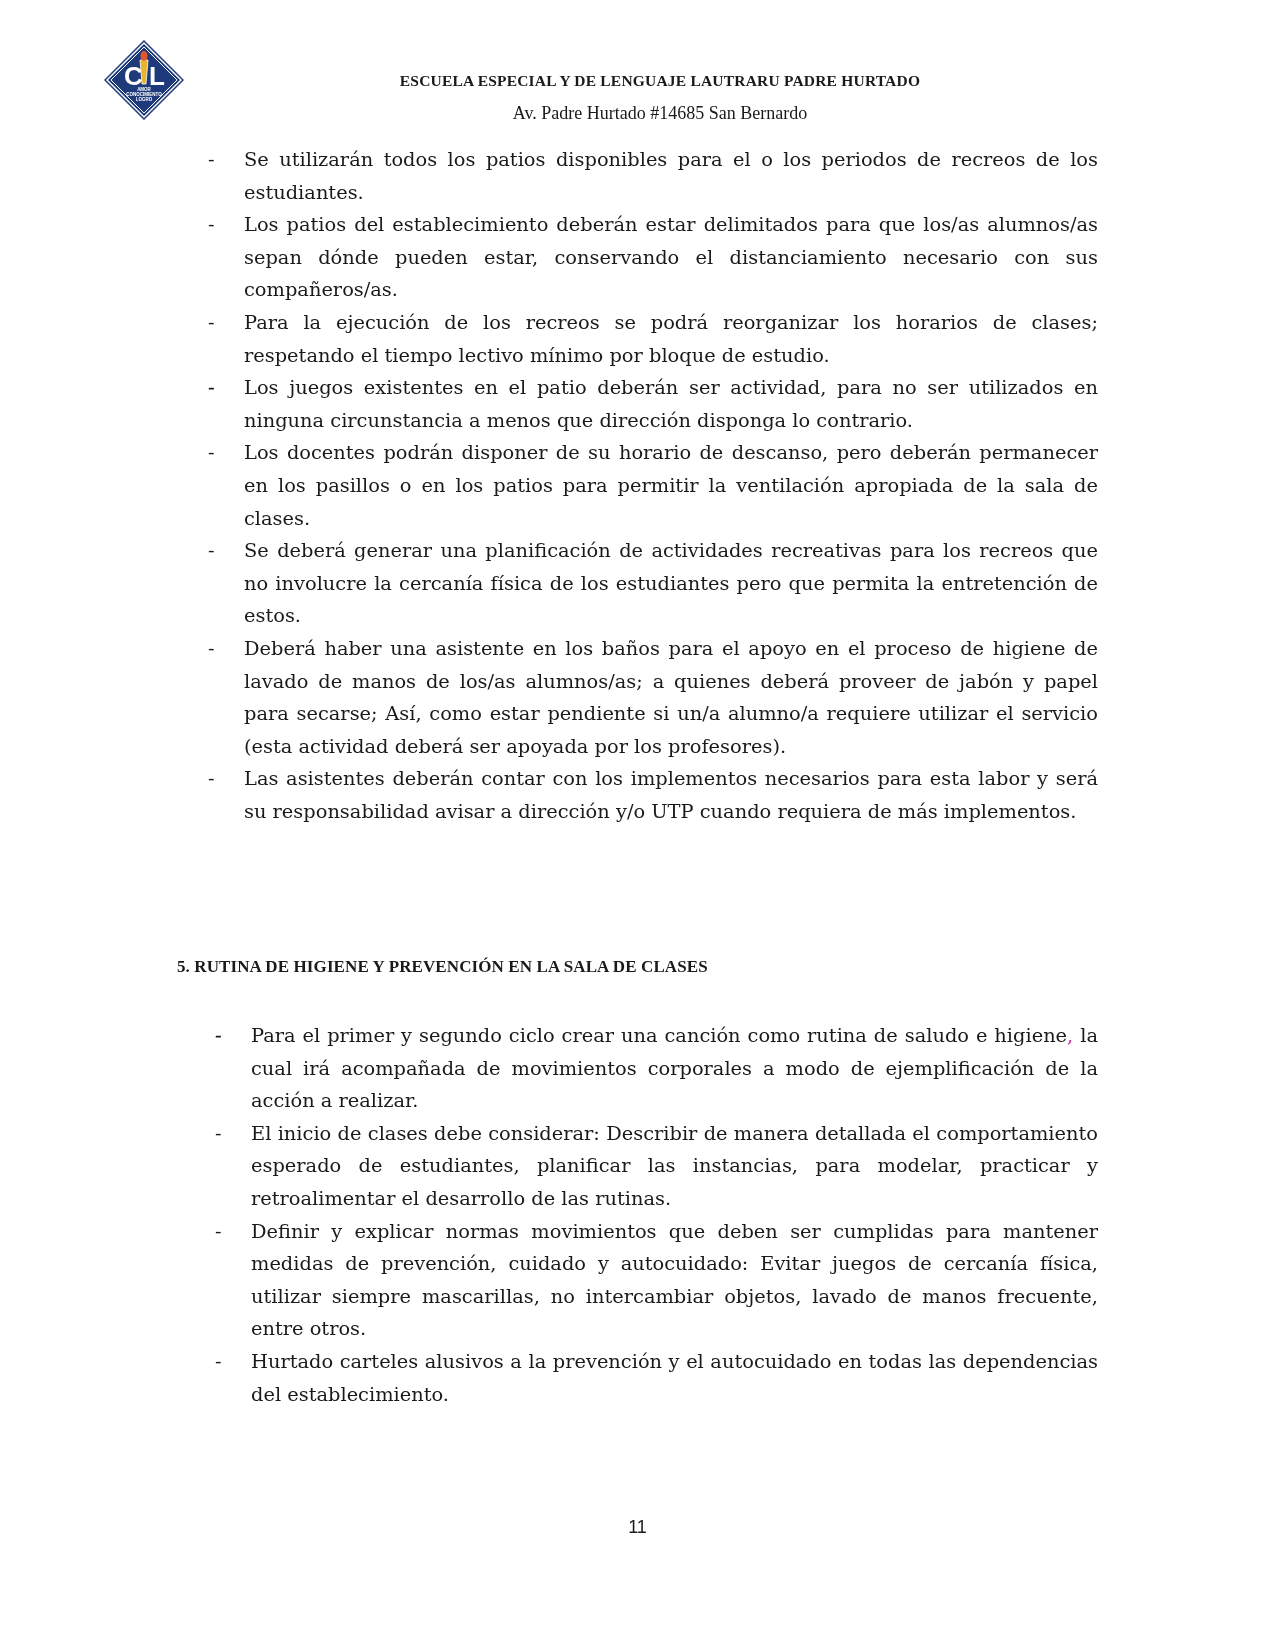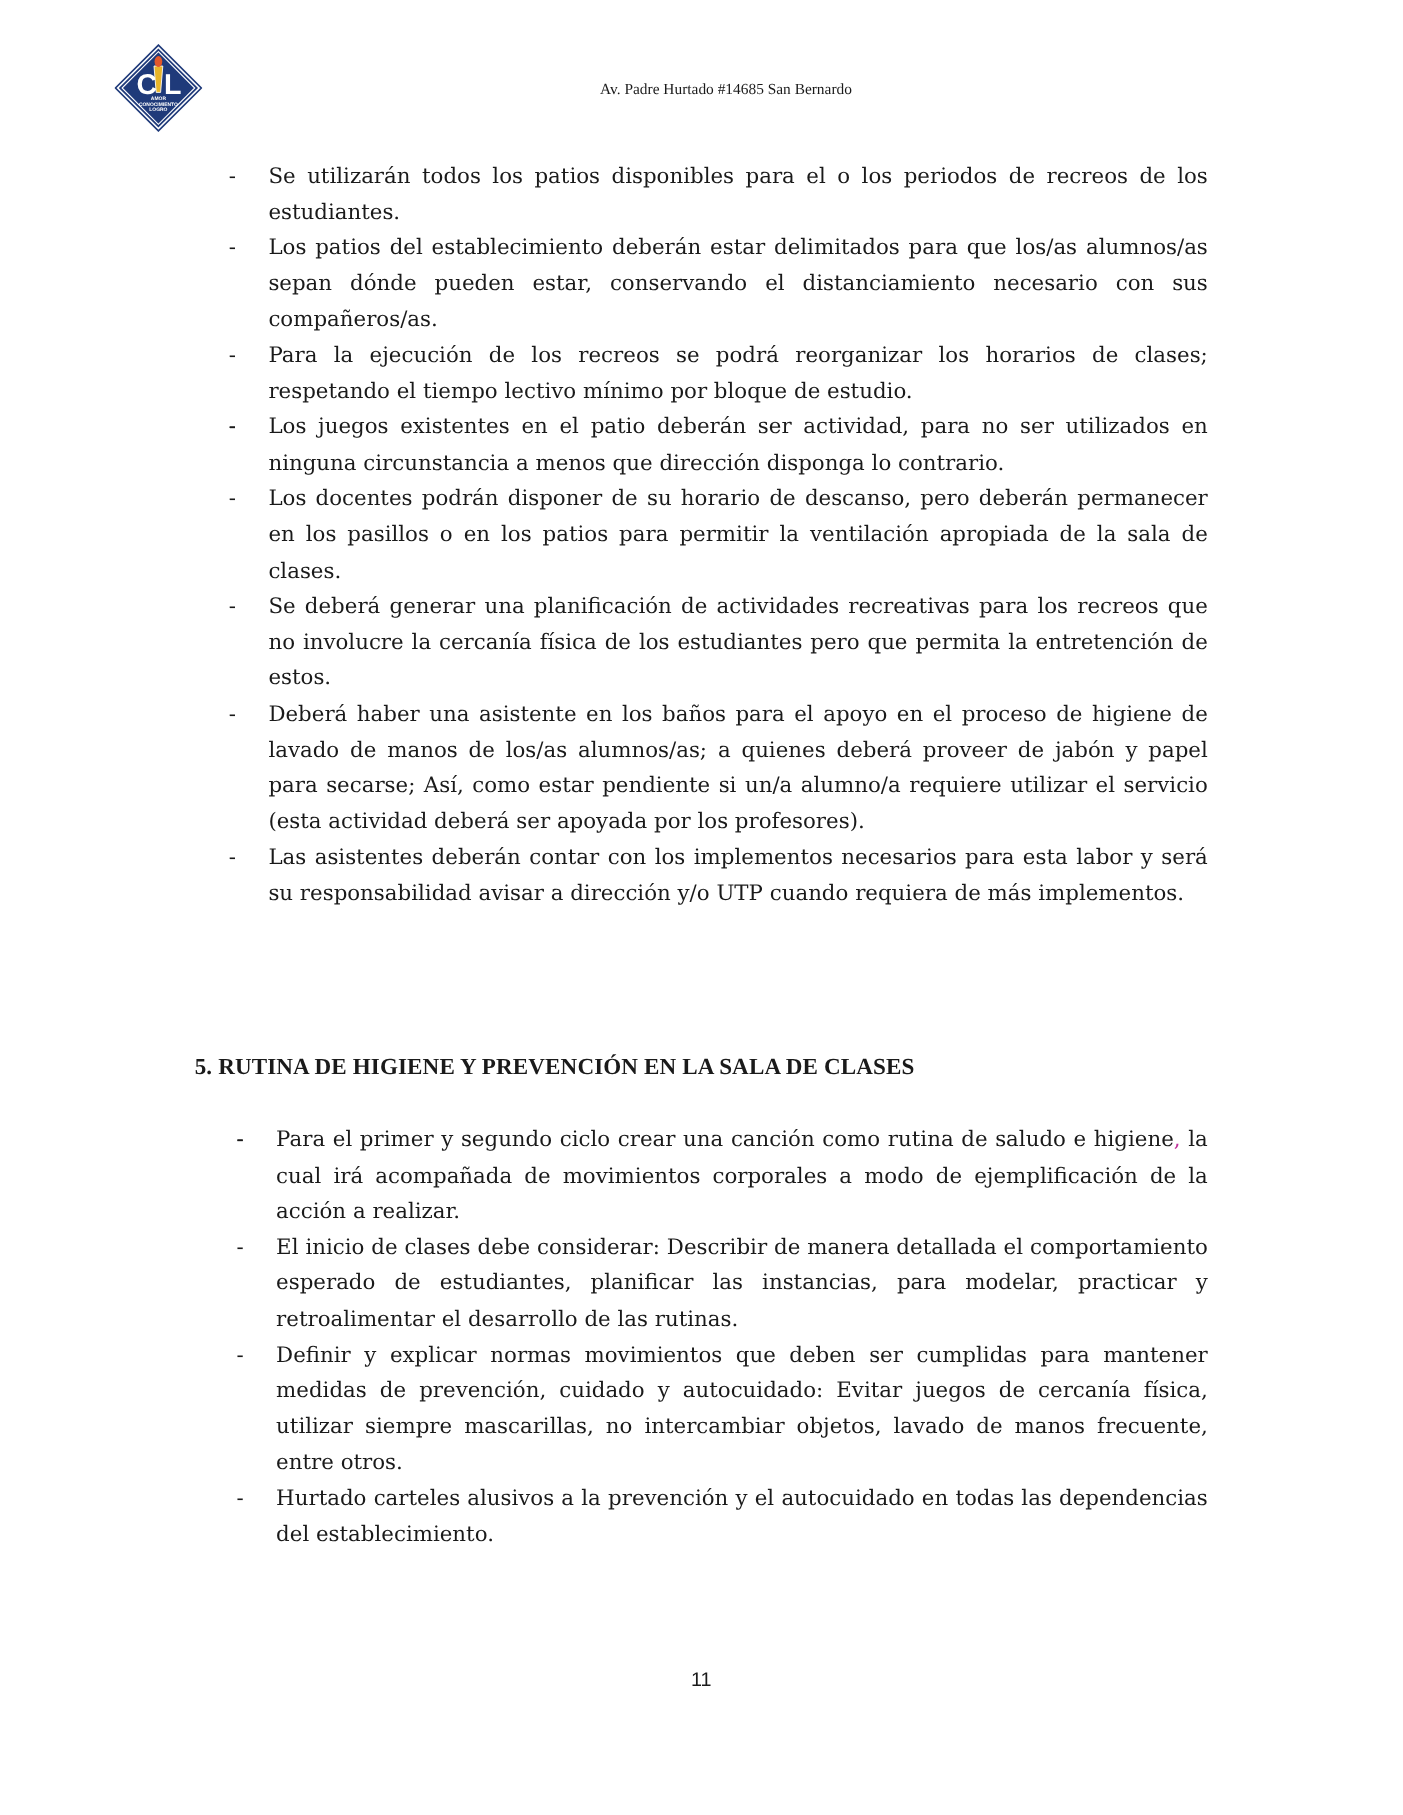--- a/index.html
+++ b/index.html
@@ -2,32 +2,32 @@
 <html><head>
   <meta charset="utf-8">
   <style>
     html, body { margin: 0; padding: 0; background: #ffffff; }
     body { width: 1275px; height: 1650px; position: relative; overflow: hidden; color: #1a1a1a; }
     .page { position: absolute; left: 0; top: 0; width: 1275px; height: 1650px; background: #fff; }
 
     .logo { position: absolute; left: 104px; top: 40px; width: 80px; height: 80px; }
     .header { position: absolute; left: 350px; top: 72px; width: 620px; text-align: center; font-family: "Liberation Serif", serif; }
     .header .school { font-weight: bold; font-size: 15.5px; letter-spacing: 0.2px; line-height: 18px; }
-    .header .address { font-size: 14px; line-height: 18px; margin-top: 1px; }
+    .header .address { font-size: 18px; line-height: 18px; margin-top: 14px; }
 
     .content { position: absolute; left: 0; top: 0; width: 1275px; font-family: "DejaVu Serif", serif; font-size: 19.4px; }
     .list { position: absolute; margin: 0; padding: 0; list-style: none; }
     .list li { position: relative; line-height: 32.6px; text-align: justify; }
     .list li .dash { position: absolute; top: 0; }
     .list1 { left: 244px; top: 144px; width: 854px; }
     .list1 li .dash { left: -36px; }
     .list2 { left: 251px; top: 1020px; width: 847px; }
     .list2 li .dash { left: -36px; }
 
-    .section-title { position: absolute; left: 177px; top: 957px; font-family: "Liberation Serif", serif; font-weight: bold; font-size: 21px; letter-spacing: 0.1px; }
+    .section-title { position: absolute; left: 177px; top: 957px; font-family: "Liberation Serif", serif; font-weight: bold; font-size: 17px; letter-spacing: 0.1px; }
     .pink { color: #c0339b; }
 
     .page-number { position: absolute; left: 0; width: 1275px; top: 1517px; text-align: center; font-family: "Liberation Sans", sans-serif; font-size: 18px; }
   </style>
 </head>
 <body>
 
 <div class="page">
 
   <div class="logo">
@@ -39,20 +39,21 @@
       <text x="45" y="45" font-family="Liberation Sans, sans-serif" font-weight="bold" font-size="26" fill="#ffffff">L</text>
       <path d="M36,20 L44,20 L42,44 L38,44 Z" fill="#e8b52a" stroke="#ffffff" stroke-width="0.8"></path>
       <ellipse cx="40" cy="16" rx="3.5" ry="5" fill="#e2572b"></ellipse>
       <text x="40" y="51" text-anchor="middle" font-family="Liberation Sans, sans-serif" font-weight="bold" font-size="4.5" fill="#ffffff">AMOR</text>
       <text x="40" y="56" text-anchor="middle" font-family="Liberation Sans, sans-serif" font-weight="bold" font-size="4.5" fill="#ffffff">CONOCIMIENTO</text>
       <text x="40" y="61" text-anchor="middle" font-family="Liberation Sans, sans-serif" font-weight="bold" font-size="4.5" fill="#ffffff">LOGRO</text>
     </svg>
   </div>
 
   <div class="header">
+    <div class="school">ESCUELA ESPECIAL Y DE LENGUAJE LAUTRARU PADRE HURTADO</div>
     <div class="address">Av. Padre Hurtado #14685 San Bernardo</div>
   </div>
 
   <div class="content">
     <ul class="list list1">
       <li><span class="dash">-</span><span>Se utilizarán todos los patios disponibles para el o los periodos de recreos de los estudiantes.</span></li>
       <li><span class="dash">-</span><span>Los patios del establecimiento deberán estar delimitados para que los/as alumnos/as sepan dónde pueden estar, conservando el distanciamiento necesario con sus compañeros/as.</span></li>
       <li><span class="dash">-</span><span>Para la ejecución de los recreos se podrá reorganizar los horarios de clases; respetando el tiempo lectivo mínimo por bloque de estudio.</span></li>
       <li><span class="dash">-</span></li>
       <li><span class="dash">-</span><span>Los juegos existentes en el patio deberán ser actividad, para no ser utilizados en ninguna circunstancia a menos que dirección disponga lo contrario.</span></li>

